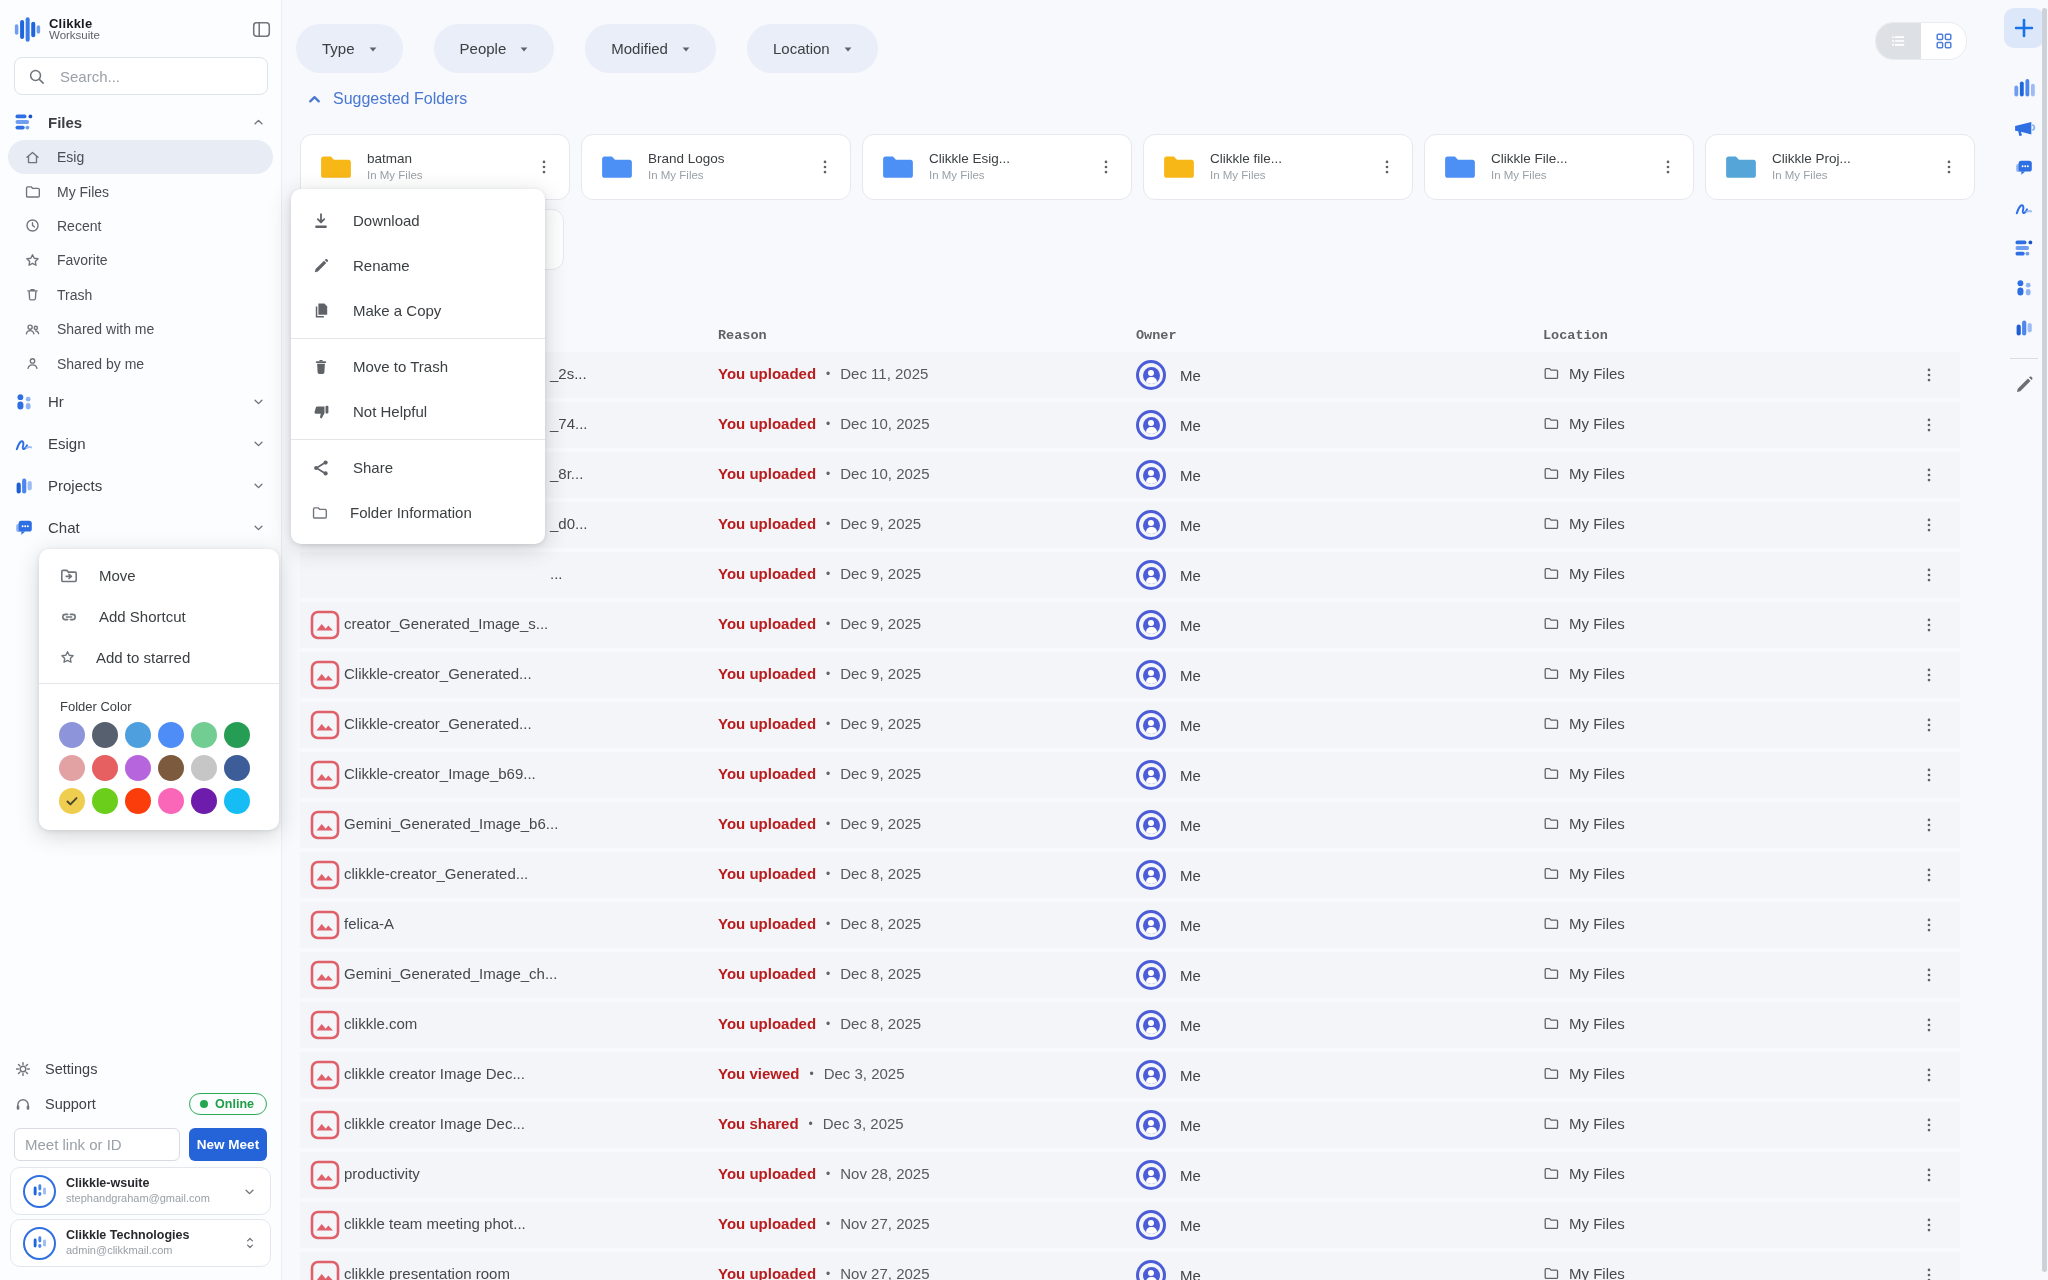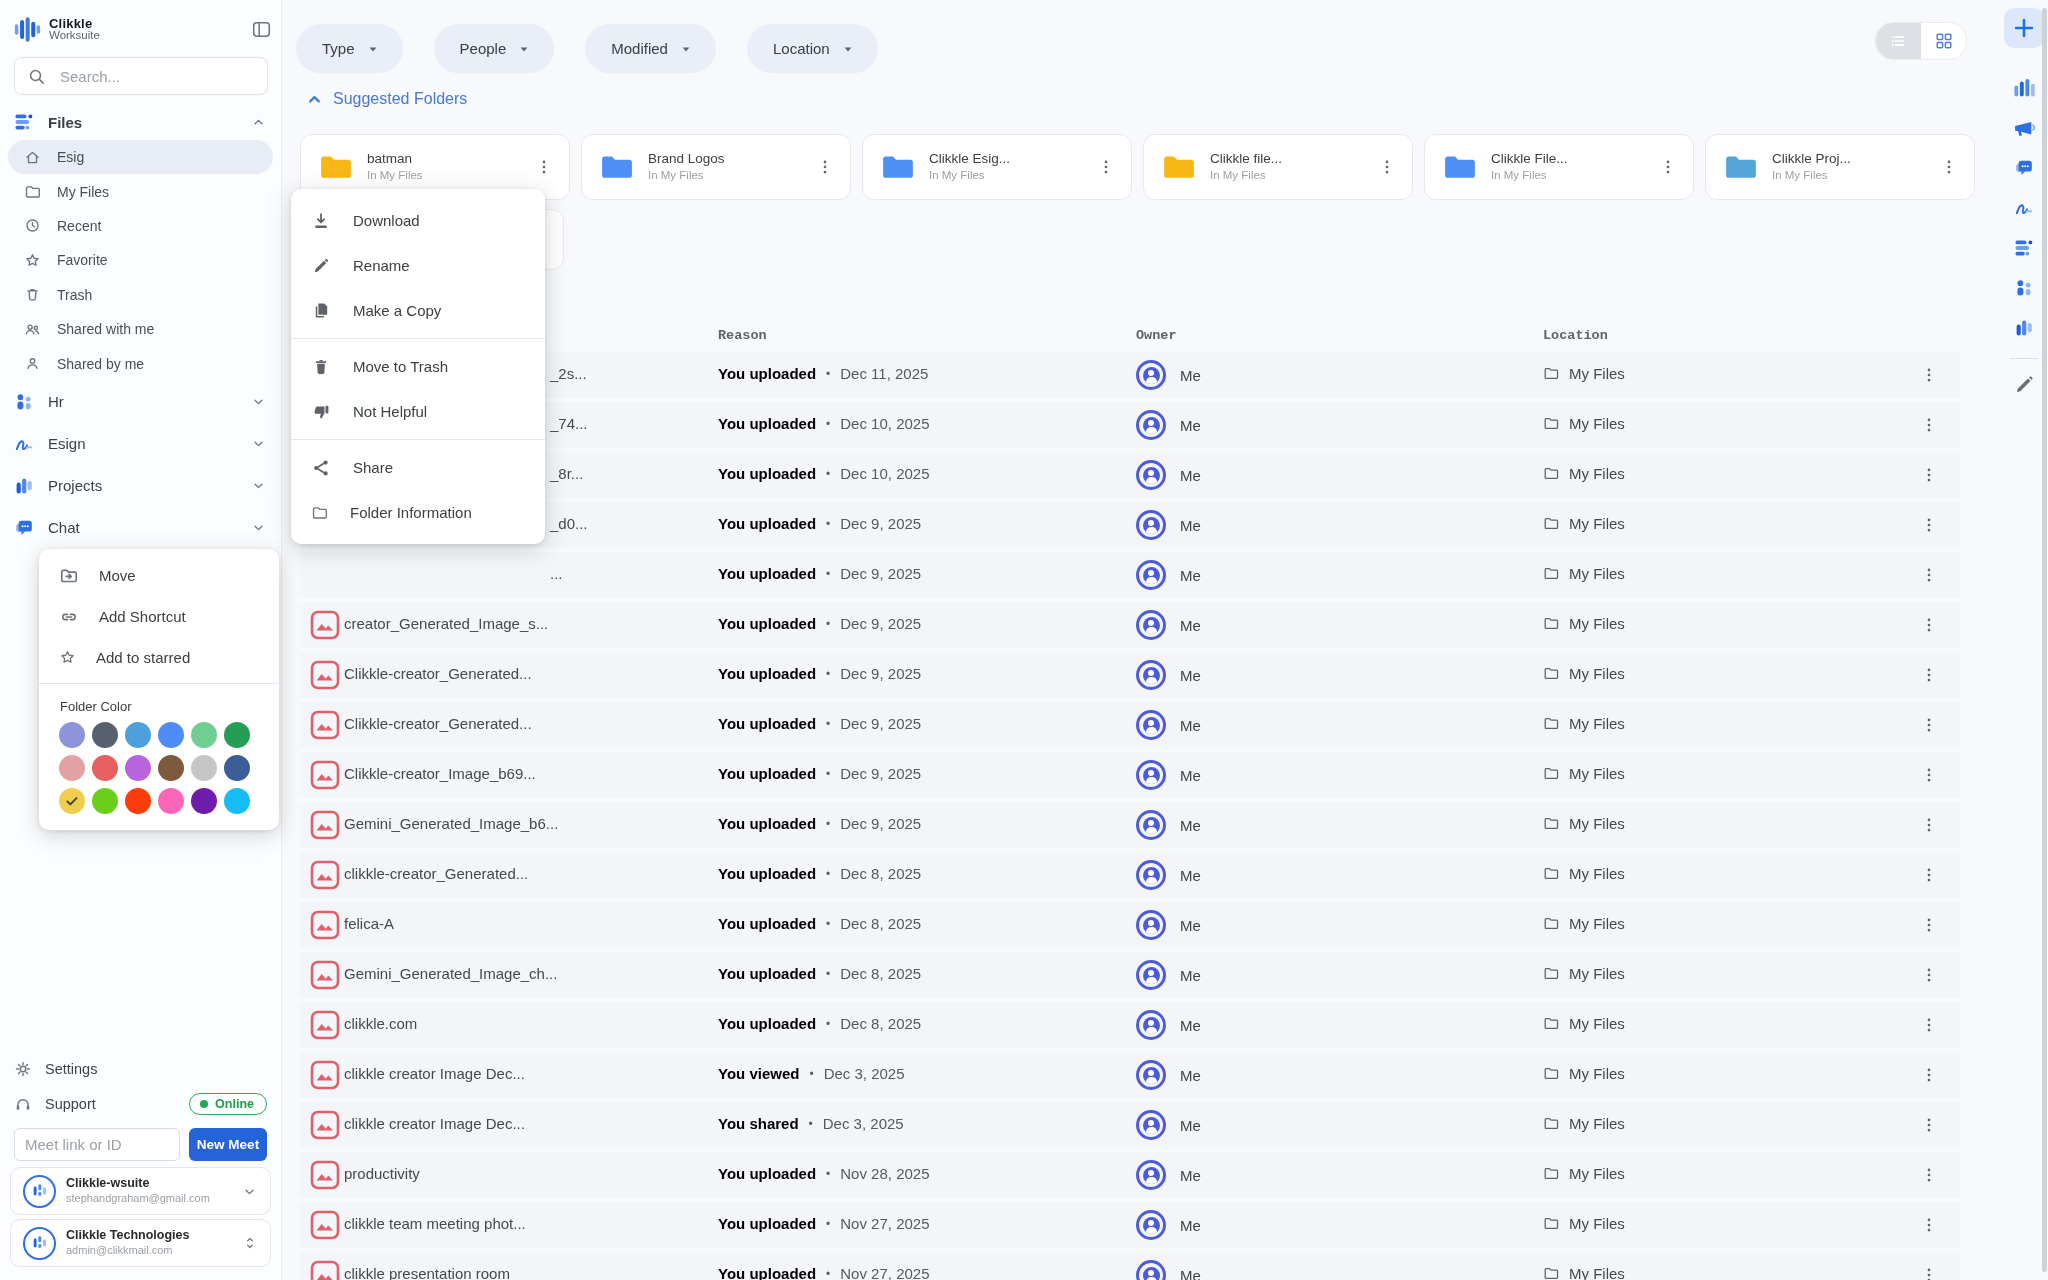--- a/index.html
+++ b/index.html
@@ -71,21 +71,21 @@
   
   .thead{position:absolute;left:300px;top:328px;width:1660px;height:22px;font-family:Liberation Mono, monospace;}
   .thead span{position:absolute;font-size:13.5px;color:#5f6368;font-weight:bold;}
   .th-reason{left:418px;} .th-owner{left:836px;} .th-location{left:1243px;}
   .rows{position:absolute;left:300px;top:352px;width:1660px;}
   .trow{position:relative;height:46px;margin-bottom:4px;background:#f3f5f9;}
   .fileic{position:absolute;left:10px;top:8px;}
   .rname{position:absolute;left:44px;top:13px;font-size:15px;color:#45494e;white-space:nowrap;}
   .rname.covered{left:250px;}
   .reason{position:absolute;left:418px;top:13px;display:flex;align-items:center;gap:10px;font-size:15px;}
-  .reason b{color:#000000;font-weight:bold;}
+  .reason b{color:#b91c1c;font-weight:bold;}
   .reason .sep{font-style:normal;color:#5f6368;font-size:12px;}
   .reason .rdate{color:#56595e;}
   .owner-cell{position:absolute;left:836px;top:8px;display:flex;align-items:center;gap:14px;}
   .avatar{width:30px;height:30px;border-radius:50%;border:3px solid #4c5cd8;box-sizing:border-box;display:flex;align-items:center;justify-content:center;}
   .avatar .core{width:17px;height:17px;border-radius:50%;background:#4c5cd8;position:relative;overflow:hidden;}
   .avatar .core::before{content:"";position:absolute;left:5.5px;top:3px;width:6px;height:6px;border-radius:50%;background:#fff;}
   .avatar .core::after{content:"";position:absolute;left:3px;top:10.5px;width:11px;height:8px;border-radius:5px 5px 0 0;background:#fff;}
   .owner-name{font-size:15px;color:#3f4348;}
   .loc-cell{position:absolute;left:1243px;top:13px;display:flex;align-items:center;gap:9px;font-size:15px;color:#45494e;}
   .row-dots{position:absolute;right:16px;top:8px;width:30px;height:30px;display:flex;align-items:center;justify-content:center;}

